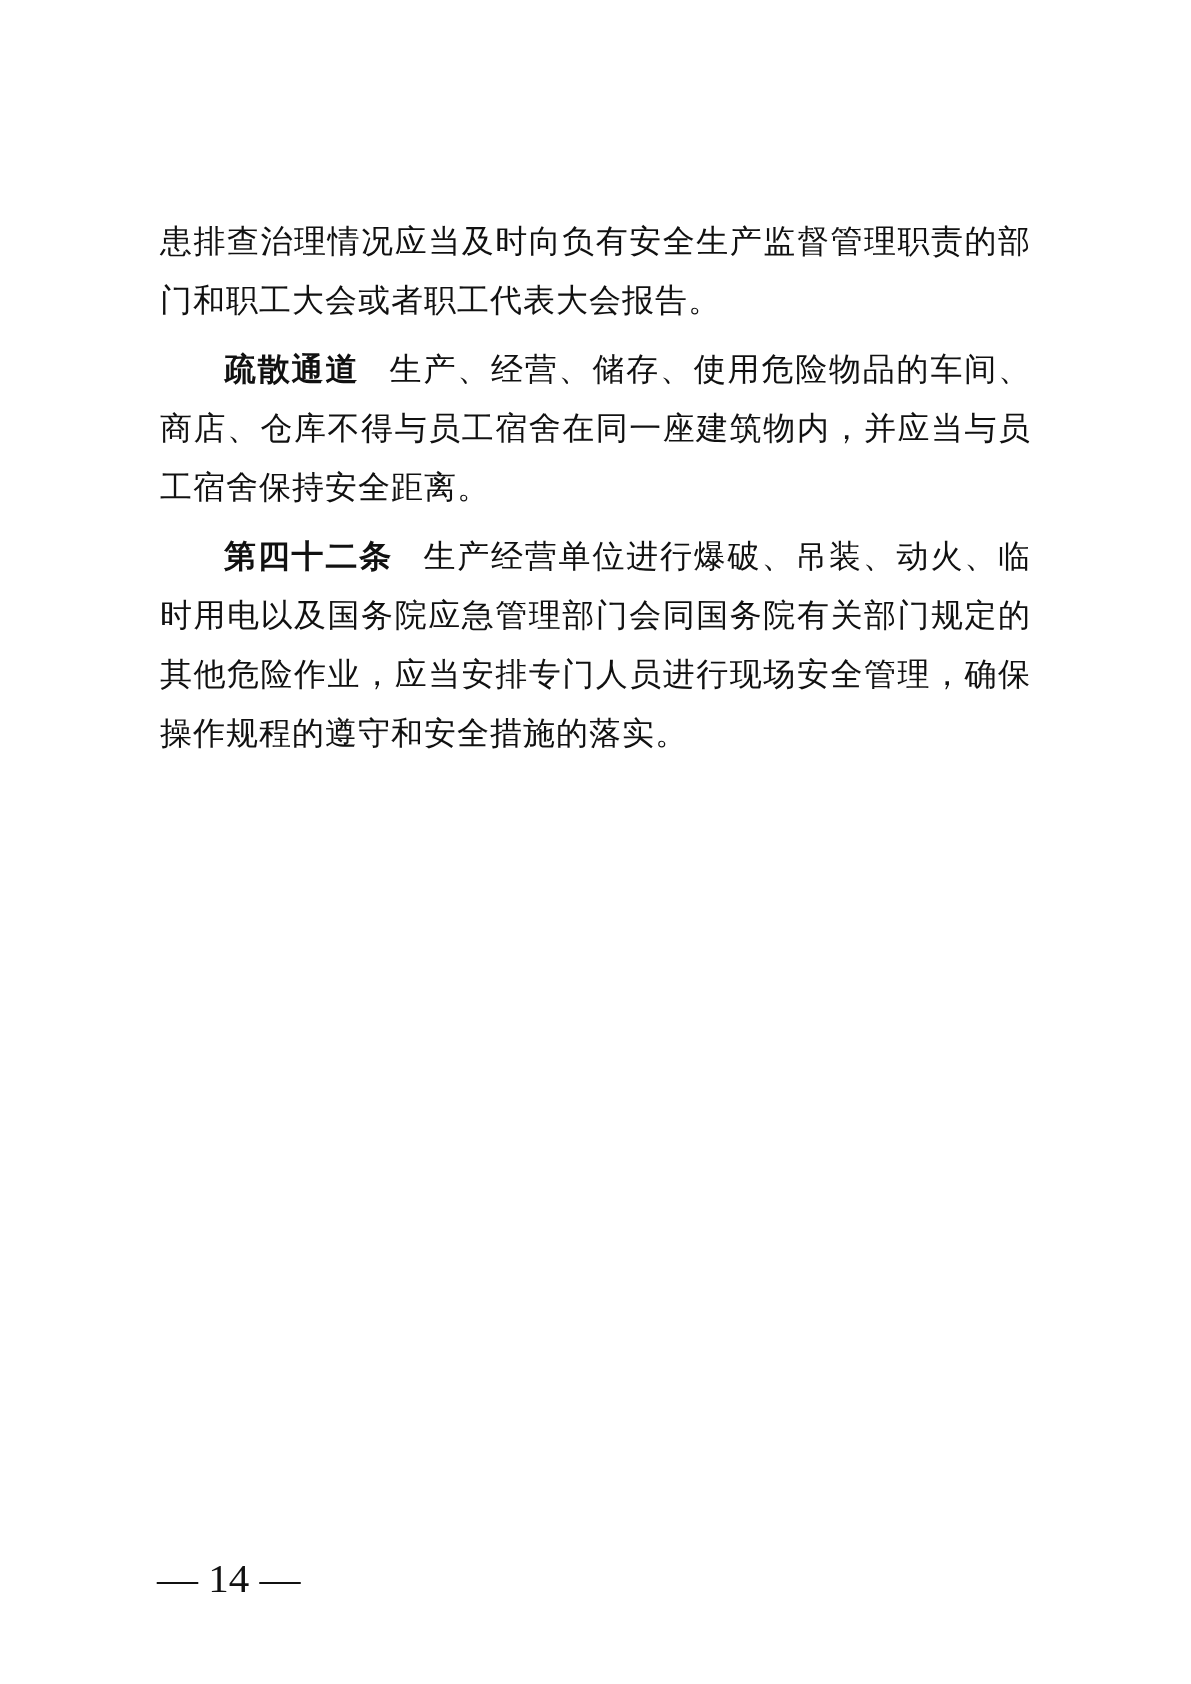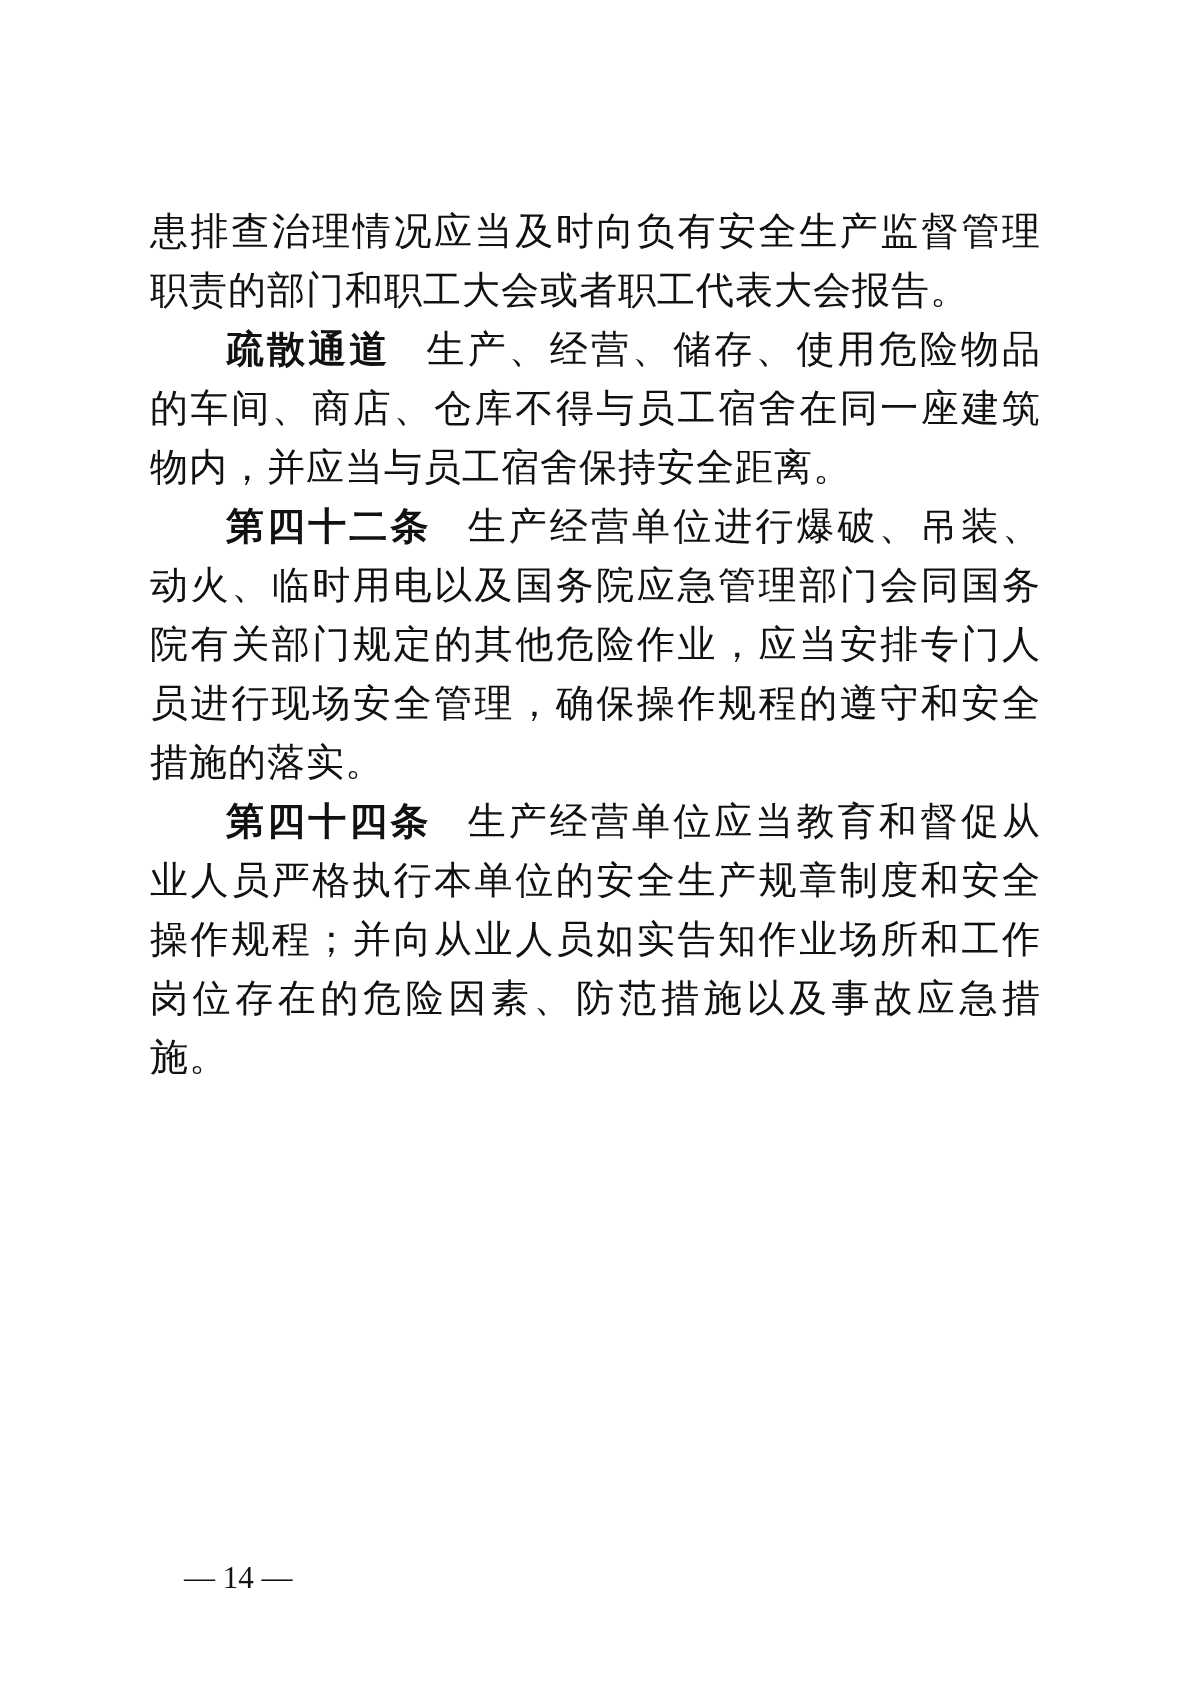--- a/index.html
+++ b/index.html
@@ -16,22 +16,22 @@
     font-family: "Liberation Serif", "DejaVu Serif", serif;
     color: #000000;
   }
   .content {
     position: absolute;
     left: 150px;
     top: 202px;
     width: 891px;
   }
   .para {
-    margin: 0;
-    font-size: 38px;
+    margin: 10px;
+    font-size: 32px;
     line-height: 59px;
     text-align: justify;
     text-indent: 2em;
     letter-spacing: 1px;
     color: #111111;
   }
   .para.no-indent {
     text-indent: 0;
   }
   .para-head {
@@ -39,26 +39,25 @@
     font-weight: bold;
     margin-right: 0.95em;
   }
   .para-head:empty {
     display: none;
   }
   .footer {
     position: absolute;
     left: 157px;
     top: 1560px;
-    font-size: 31px;
+    font-size: 41px;
     line-height: 36px;
     color: #111111;
     font-family: "Liberation Serif", "DejaVu Serif", serif;
     white-space: pre;
-    margin-left: 27px;
   }
 </style>
 </head>
 <body>
 
 <div class="page">
   <div class="content">
 
     <p class="para no-indent">
       <span>患排查治理情况应当及时向负有安全生产监督管理职责的部门和职工大会或者职工代表大会报告。</span>
@@ -67,20 +66,17 @@
 
     <p class="para">
       <span class="para-head">疏散通道</span><span>生产、经营、储存、使用危险物品的车间、商店、仓库不得与员工宿舍在同一座建筑物内，并应当与员工宿舍保持安全距离。</span>
     </p>
 
 
     <p class="para">
       <span class="para-head">第四十二条</span><span>生产经营单位进行爆破、吊装、动火、临时用电以及国务院应急管理部门会同国务院有关部门规定的其他危险作业，应当安排专门人员进行现场安全管理，确保操作规程的遵守和安全措施的落实。</span>
     </p>
 
-    <p class="para">
-      <span class="para-head">第四十四条</span><span>生产经营单位应当教育和督促从业人员严格执行本单位的安全生产规章制度和安全操作规程；并向从业人员如实告知作业场所和工作岗位存在的危险因素、防范措施以及事故应急措施。</span>
-    </p>
 
   </div>
 
   <div class="footer">— 14 —</div>
 </div>
 
 </body></html>

